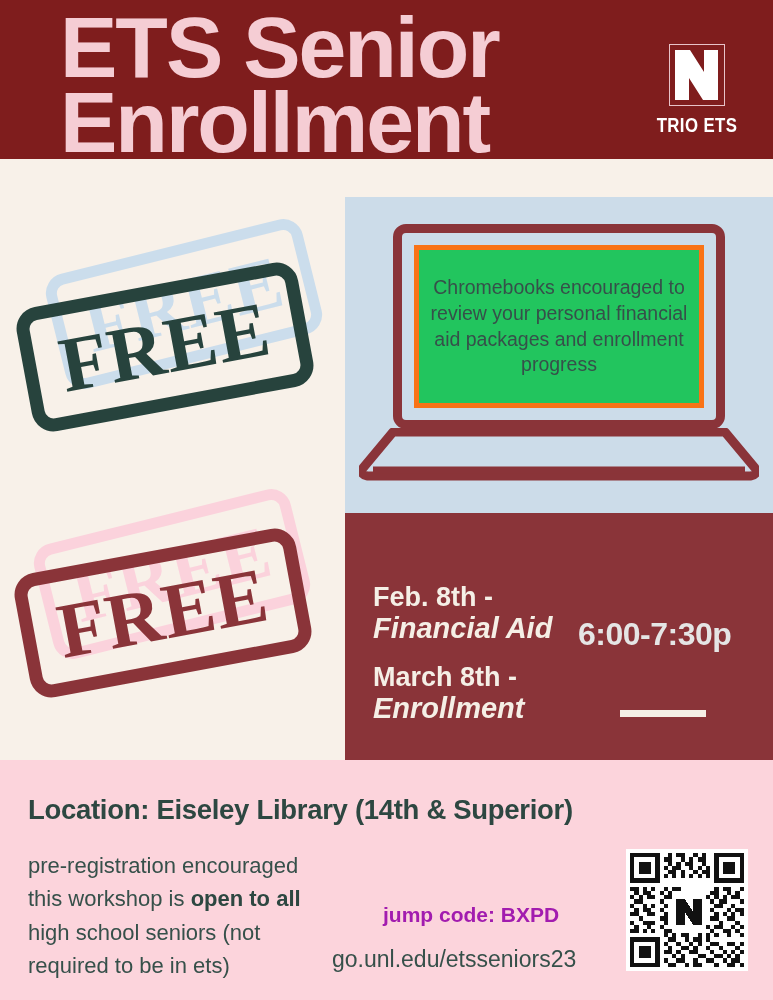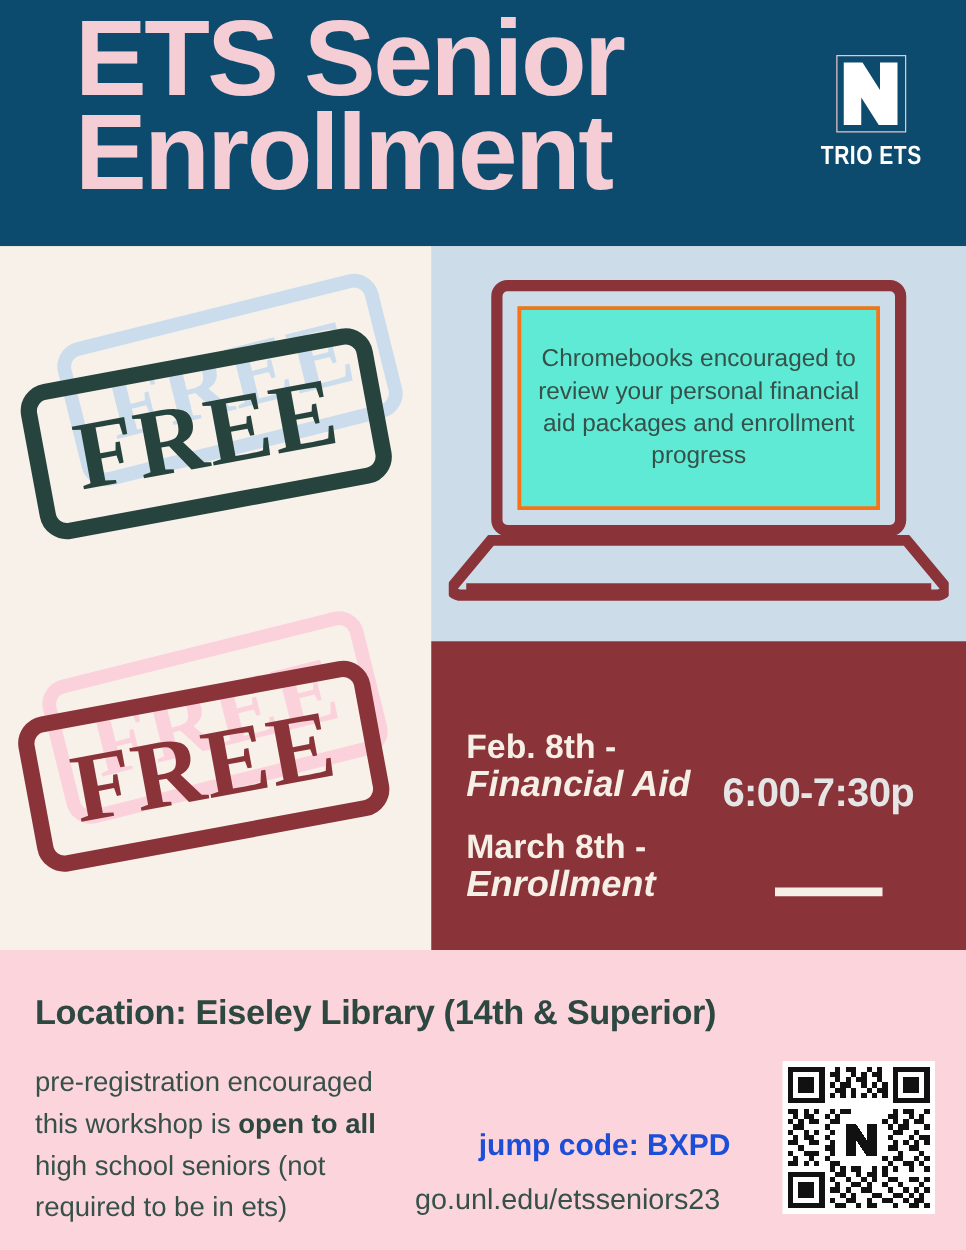--- a/index.html
+++ b/index.html
@@ -8,22 +8,22 @@
   .poster{
     position:relative;
     width:773px;
     height:1000px;
     overflow:hidden;
     background:#F8F1E9;
   }
 
   
   .header{
-    position:absolute;left:0;top:0;width:773px;height:197px;
-    background:#0c4a6e;
+    position:absolute;left:0;top:0;width:773px;height:159px;
+    background:#7f1d1d;
     overflow:hidden;
   }
   .header-title{
     position:absolute;left:60px;top:8px;
     width:600px;
     color:#F5CDD4;
     font-family:"Liberation Sans", sans-serif;
     font-weight:700;
     font-size:86px;
     line-height:0.92;
@@ -111,22 +111,22 @@
   .laptop{
     position:absolute;left:48px;top:27px;width:332px;height:205px;
     box-sizing:border-box;
     border:9px solid #8A3439;
     border-radius:13px;
     background:#CCDCE9;
   }
   .laptop-inner{
     position:absolute;left:12px;top:12px;right:12px;bottom:12px;
     box-sizing:border-box;
-    border:3px solid #f97316;
-    background:#5eead4;
+    border:5px solid #f97316;
+    background:#22c55e;
     display:flex;align-items:center;justify-content:center;
   }
   .screen-text{
     color:#36504A;
     font-family:"Liberation Sans", sans-serif;
     font-size:19.5px;
     line-height:1.33;
     text-align:center;
     padding:0 8px;
   }
@@ -185,23 +185,23 @@
   }
   .footer-body{
     position:absolute;left:28px;top:89px;
     color:#36504A;
     font-family:"Liberation Sans", sans-serif;
     font-size:22px;line-height:1.52;
   }
   .footer-body b{font-weight:700;color:#2D4741;}
   .jump-code{
     position:absolute;left:383px;top:143px;
-    color:#1d4ed8;
-    font-family:"Liberation Sans", sans-serif;
-    font-weight:700;font-size:24px;
+    color:#a21caf;
+    font-family:"Liberation Sans", sans-serif;
+    font-weight:700;font-size:21px;
     white-space:nowrap;
   }
   .short-url{
     position:absolute;left:332px;top:186px;
     color:#36504A;
     font-family:"Liberation Sans", sans-serif;
     font-size:23px;
     white-space:nowrap;
   }
 

